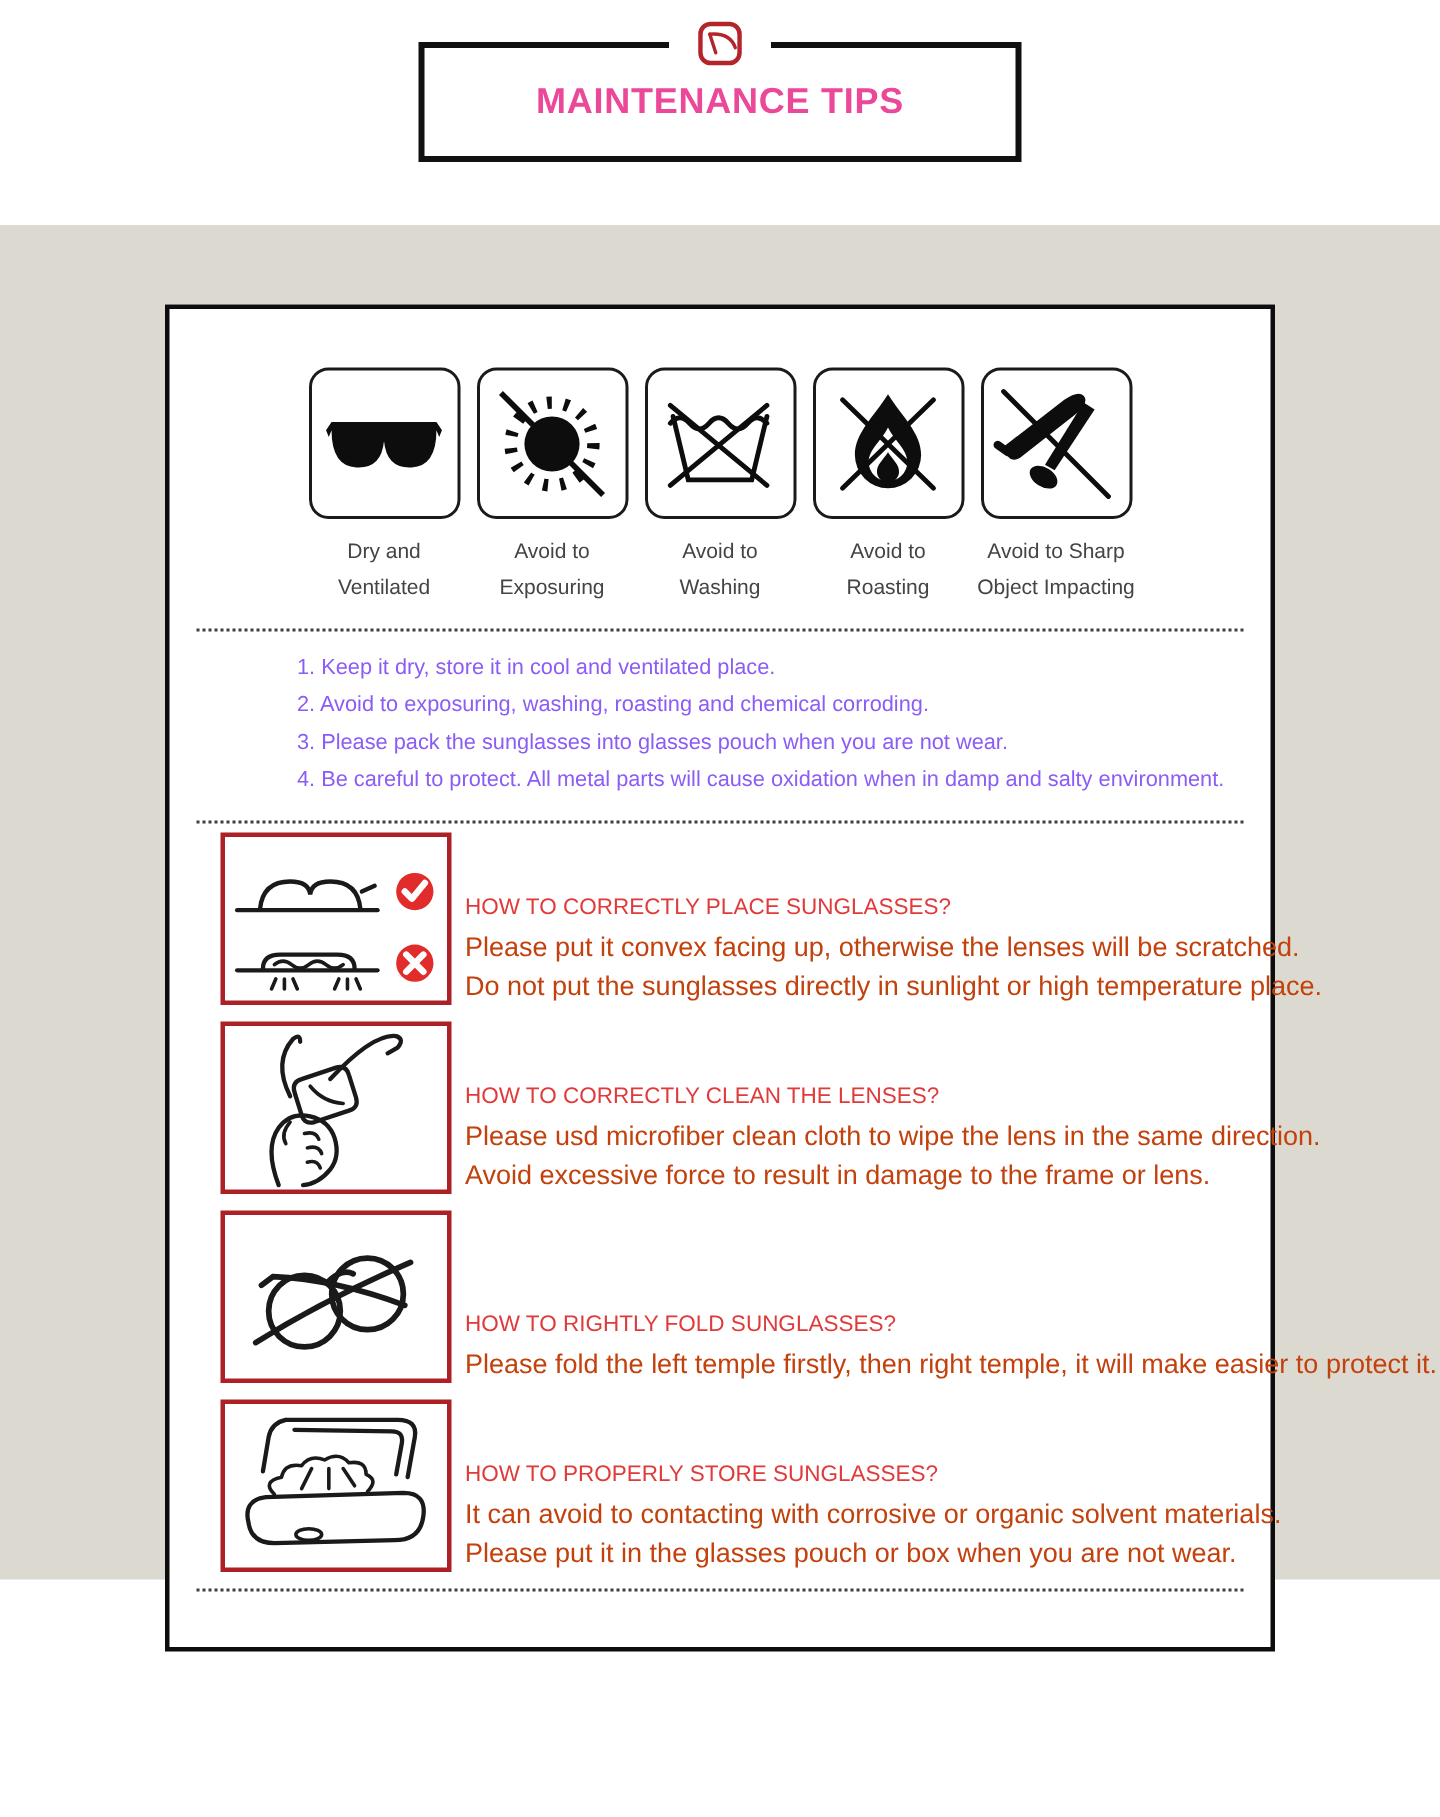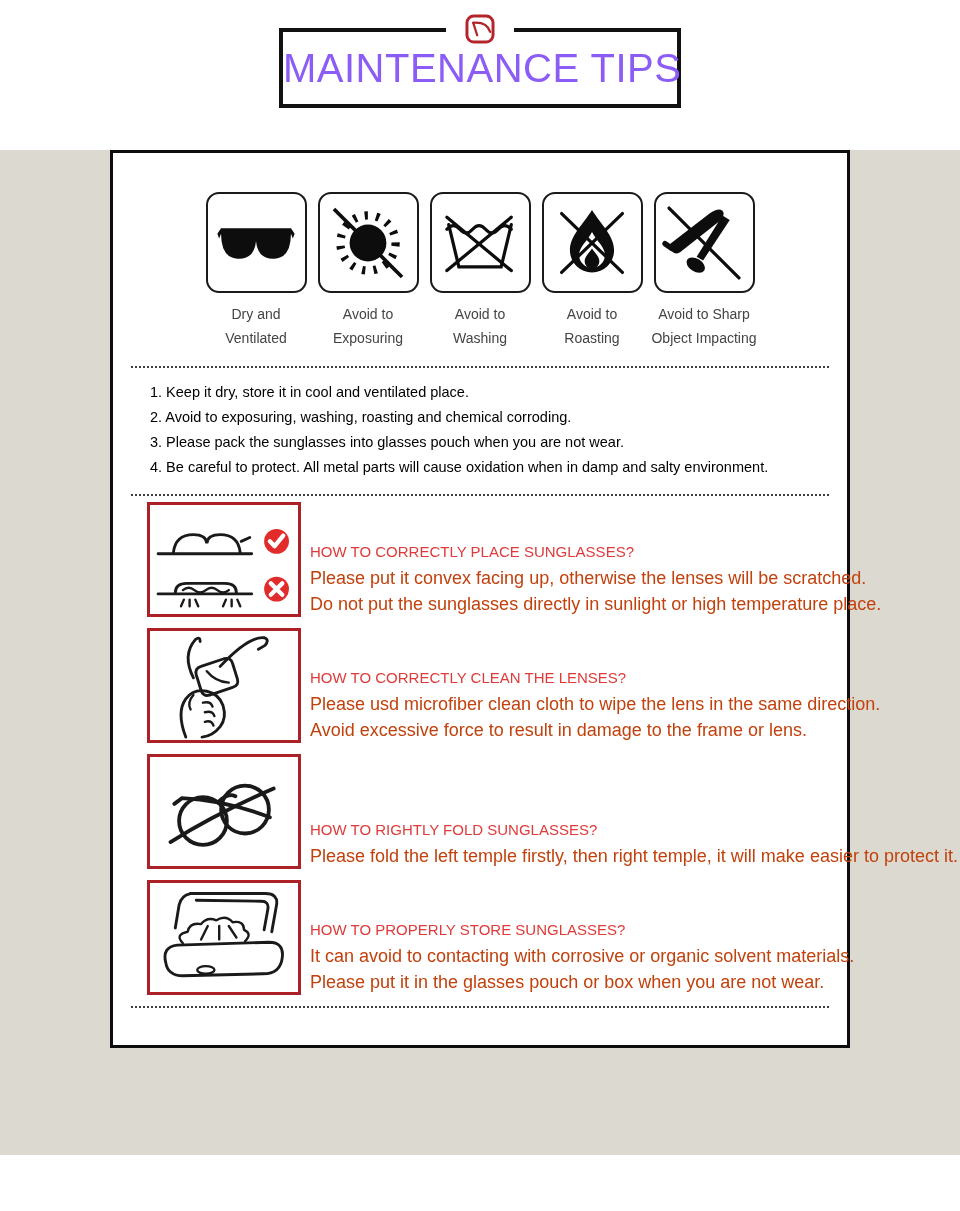--- a/index.html
+++ b/index.html
@@ -18,26 +18,26 @@
     width:402px; height:80px;
     border:4px solid #111;
   }
   .logo-wrap {
     position:absolute; top:-20px; left:50%;
     transform:translateX(-50%);
     background:#fff; padding:0 17px; line-height:0;
   }
   .logo-wrap svg { width:34px; height:34px; }
   .page-title {
-    color:#8b5cf6; font-size:40px; font-weight:normal;
+    color:#ec4899; font-size:24px; font-weight:bold;
     text-align:center; line-height:72px; letter-spacing:.5px;
     white-space:nowrap;
   }
   
-  .panel { height:1005px; background:#dcdad0; }
+  .panel { height:903px; background:#dcdad0; padding-top:53px; }
   .card {
     width:740px; height:898px; margin:0 auto;
     background:#fff; border:3px solid #0d0d0d;
     padding:39px 18px 0 18px;
   }
   
   .icon-row { display:flex; justify-content:center; gap:11px; }
   .icon-cell { width:101px; display:flex; flex-direction:column; align-items:center; }
   .icon-square {
     width:101px; height:101px; flex:none;
@@ -47,21 +47,21 @@
   .icon-square svg { width:92px; height:92px; }
   .cap { font-size:14px; color:#444; line-height:1; margin-top:14px; white-space:nowrap; }
   .cap.l2 { margin-top:10px; }
   
   .dotted { border:0; border-top:2px dotted #3d3d3d; }
   .dot1 { margin-top:21px; }
   .dot2 { margin-top:14px; }
   .dot3 { margin-top:11px; }
   
   .tips { margin-top:12px; padding-left:19px; }
-  .tip { font-size:14.5px; color:#000000; line-height:25px; }
+  .tip { font-size:14.5px; color:#8b5cf6; line-height:25px;margin-left:48px; }
   
   .howto { display:flex; align-items:stretch; margin:0 0 11px 16px; }
   .howto.first { margin-top:6px; }
   .illus {
     width:154px; height:115px; flex:none;
     border:3px solid #ab2126; background:#fff;
     display:flex; align-items:center; justify-content:center;
   }
   .illus svg { width:146px; height:107px; }
   .howto-text { margin-left:9px; display:flex; flex-direction:column; justify-content:flex-end; }

